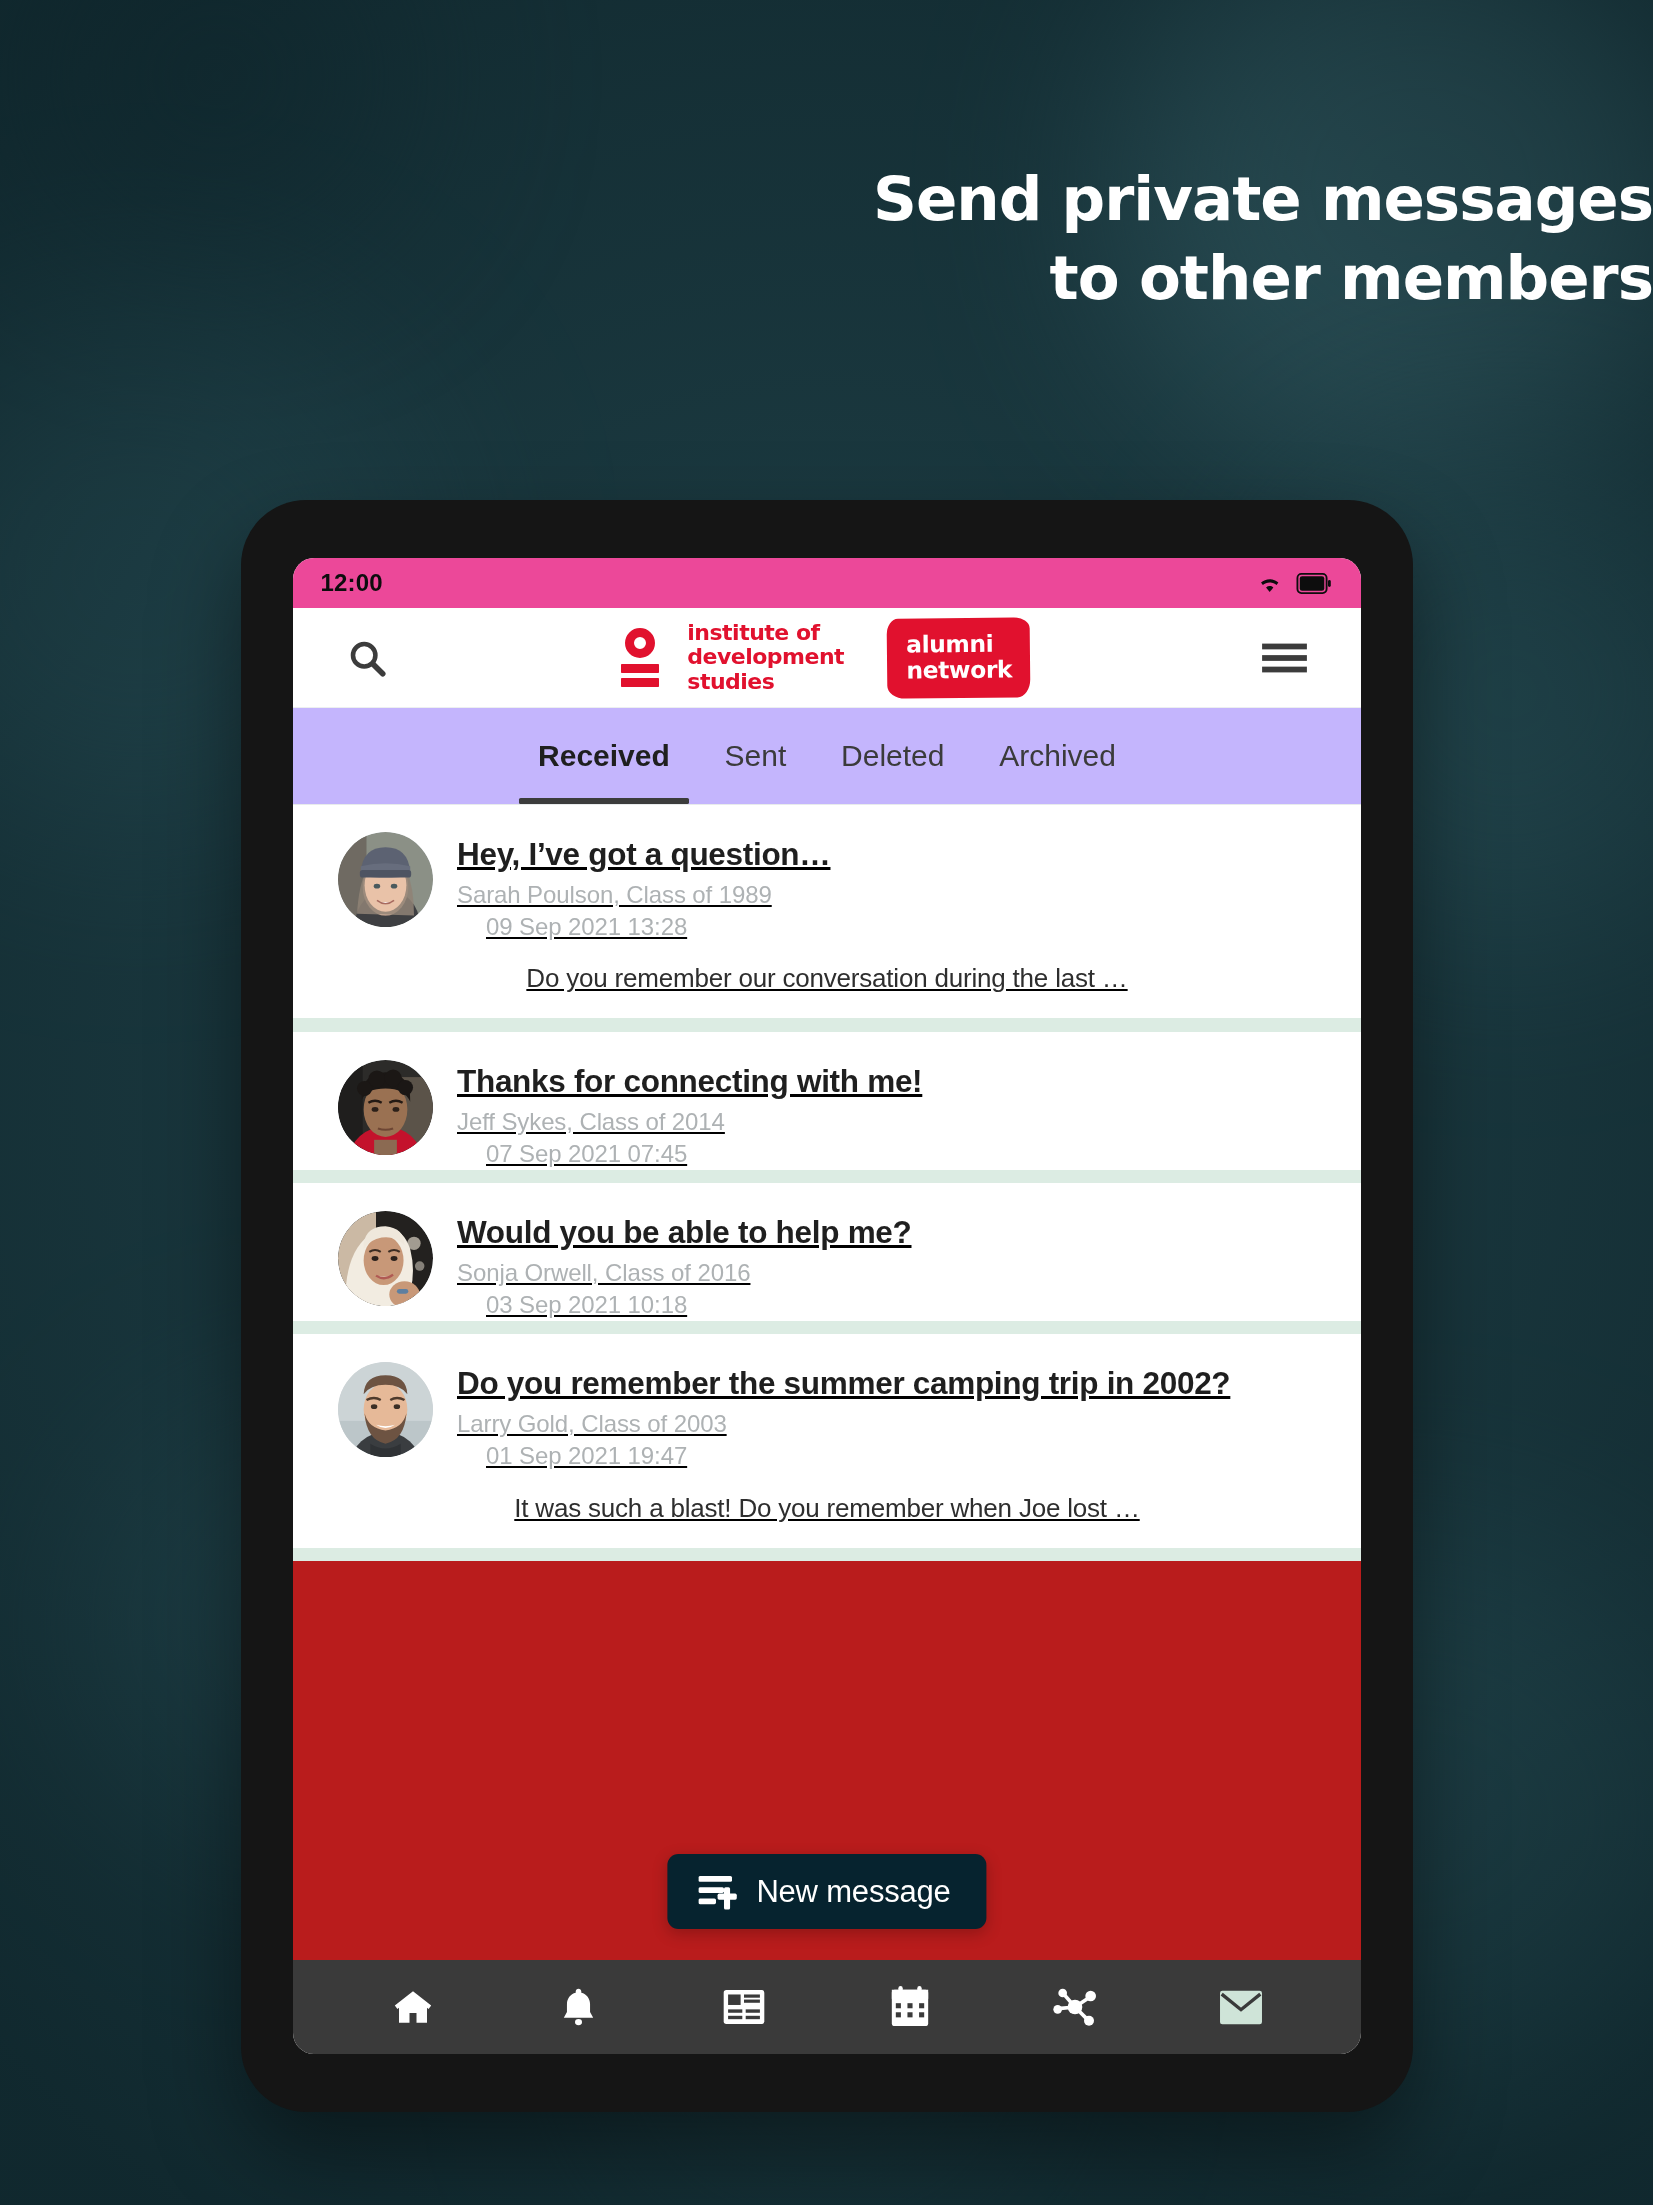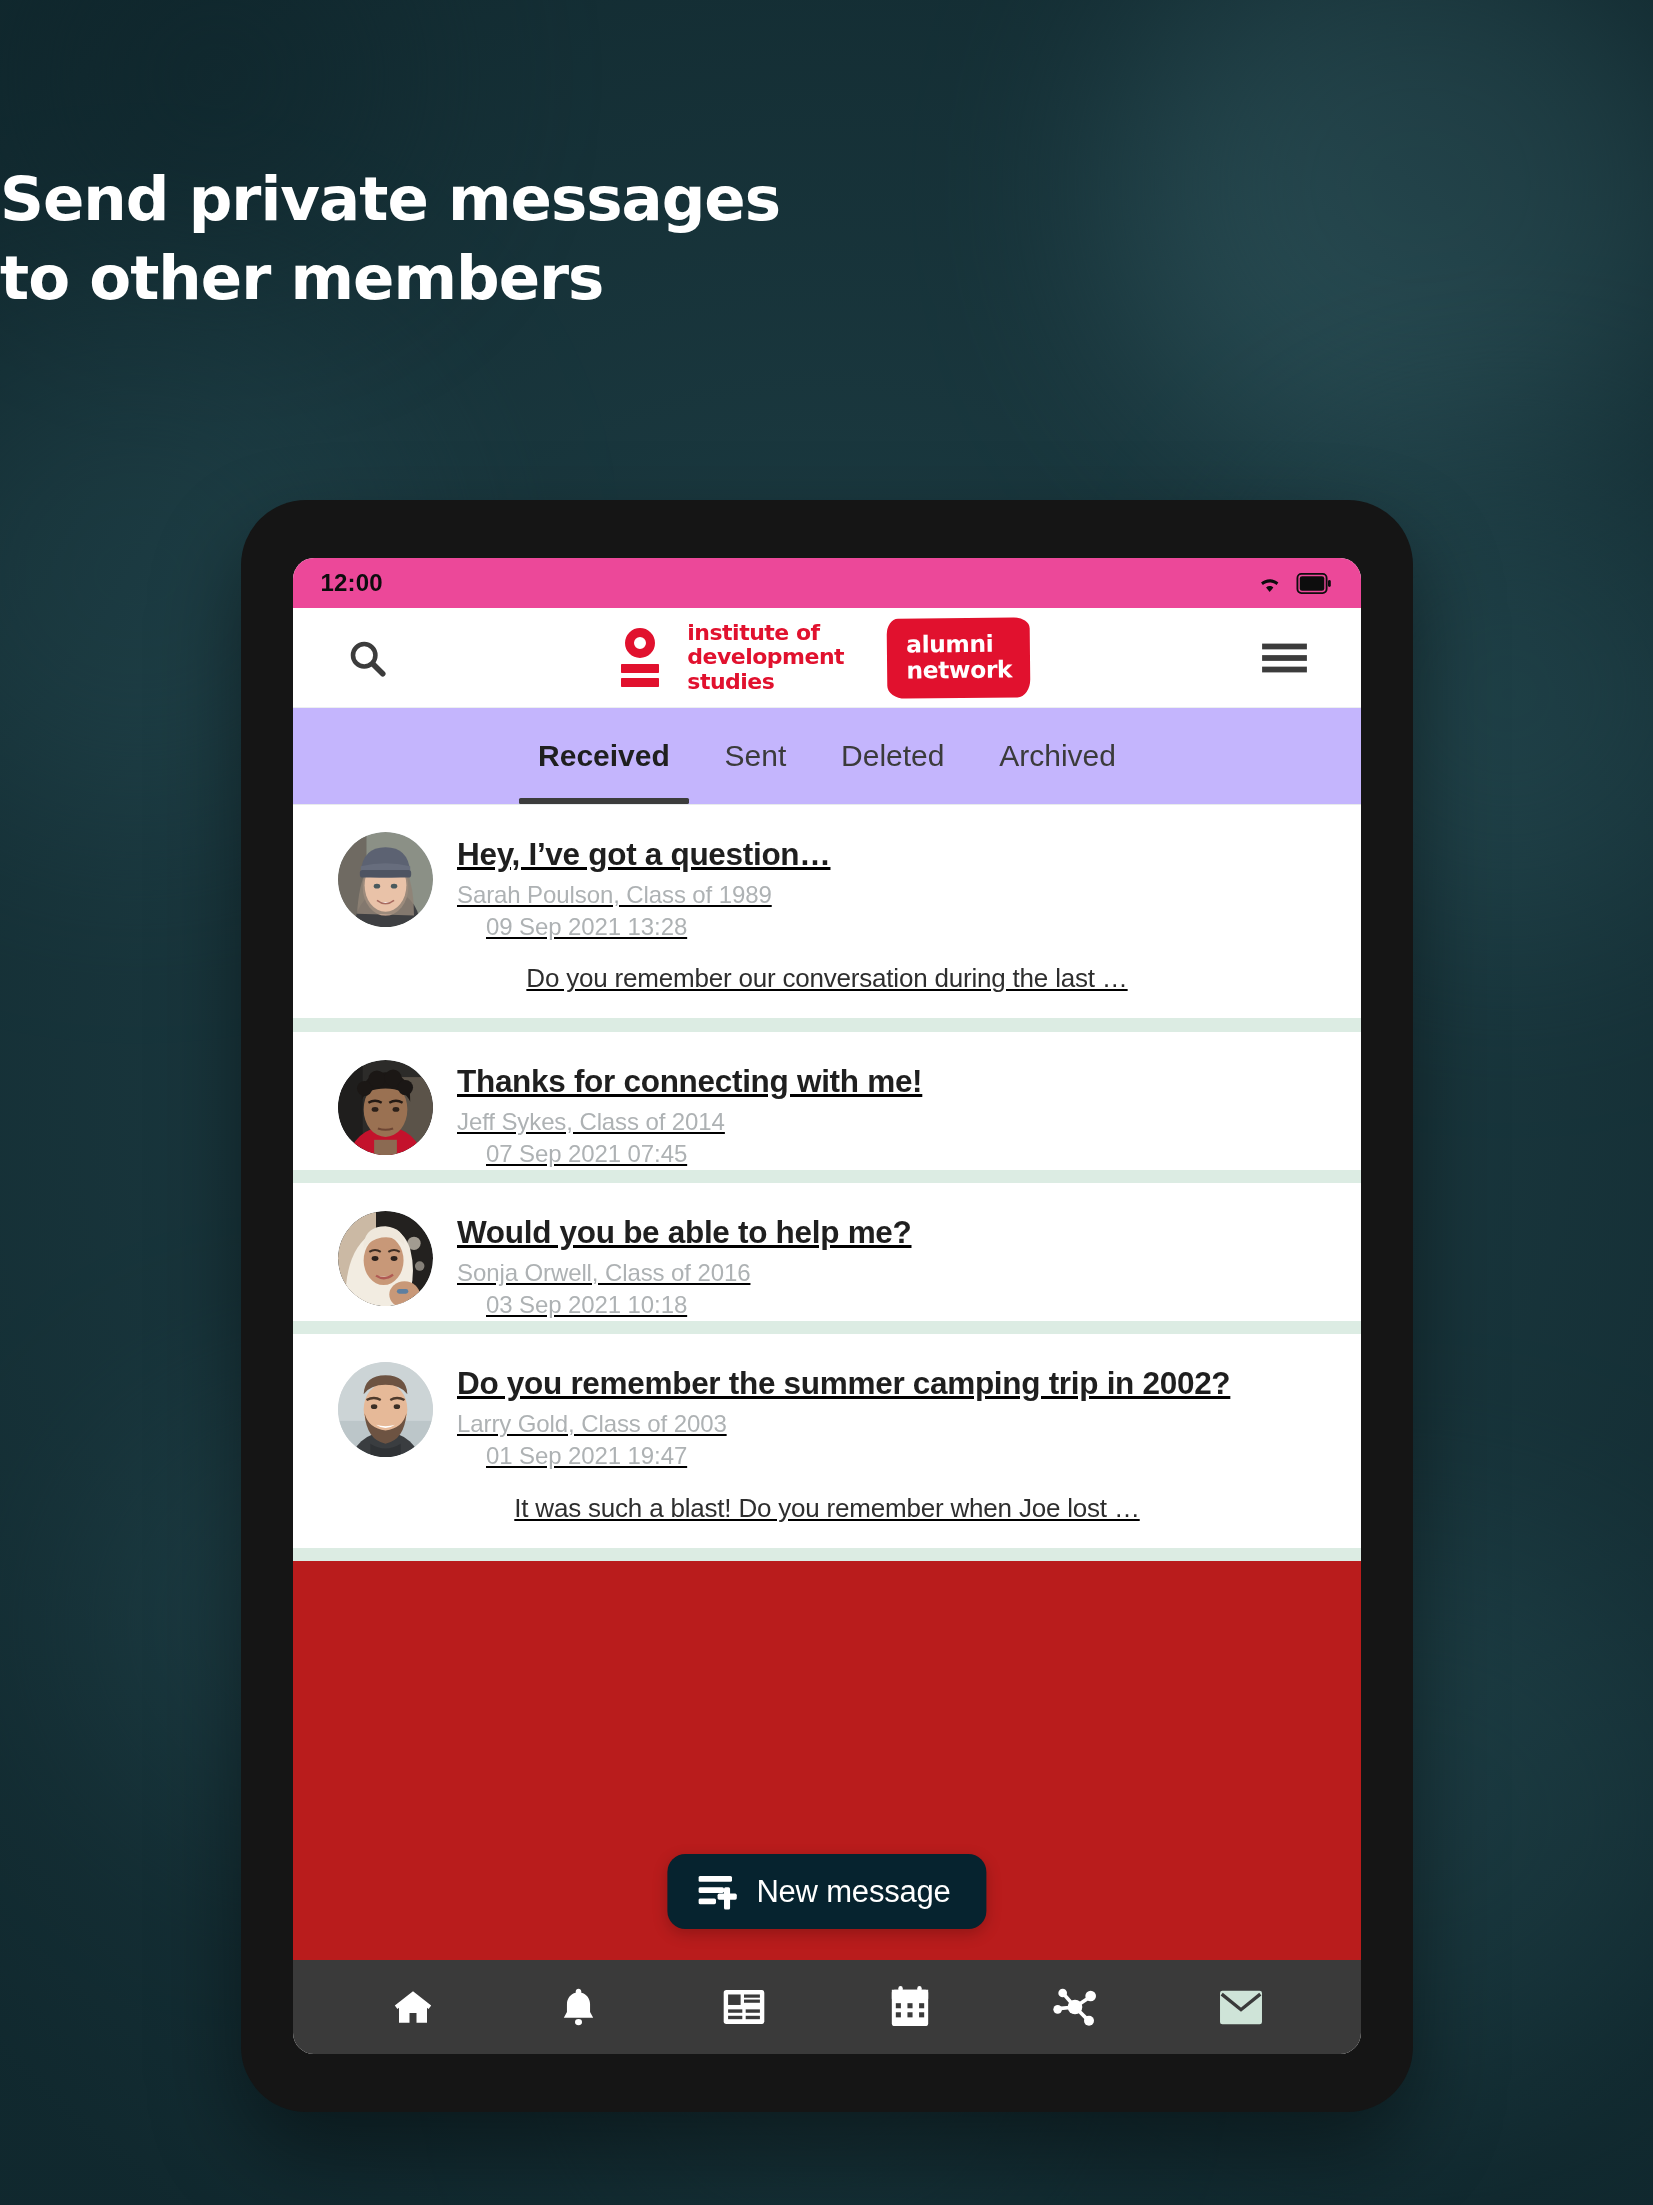--- a/index.html
+++ b/index.html
@@ -19,22 +19,22 @@
   .b3 { width:565px; height:533px; left:-145px; top:307px;   background:#2a525a; opacity:.55; }
   .b4 { width:452px; height:420px; left:97px;  top:1413px;  background:#2b545c; opacity:.5; }
   .b5 { width:662px; height:565px; left:1066px; top:1534px;  background:#2e5a62; opacity:.5; }
   .b6 { width:420px; height:387px; left:613px;  top:1840px;  background:#24474e; opacity:.55; }
   .b7 { width:371px; height:347px; left:32px;   top:-97px;  background:#17333a; opacity:.8; }
   .vig { position:absolute; inset:0;
          background:radial-gradient(ellipse 75% 62% at 50% 48%, rgba(0,0,0,0) 30%, rgba(7,25,30,.55) 100%); }
 
   
   #headline {
-    position:absolute; left:0; right:14px; top:159px;
-    text-align:left; color:#ffffff;
+    position:absolute; left:0; right:0; top:159px;
+    text-align:right; color:#ffffff;
     font-family:"DejaVu Sans", sans-serif;
     font-weight:bold;
     font-size:61px; line-height:1.3;
     letter-spacing:-1px;
     z-index:5;
   }
   #headline .l { display:block; }
 
   
   #device {
@@ -135,21 +135,21 @@
     white-space:nowrap; overflow:hidden;
   }
   .sep { height:13.7px; background:#dcece3; }
 
   
   #newmsg {
     position:absolute; left:50%; transform:translateX(-50%);
     bottom:31px;
     display:flex; align-items:center; gap:18px;
     background:#06232f; color:#fff;
-    border-radius:18px;
+    border-radius:11px;
     padding:19.4px 36px 19.4px 31px;
     font-size:31px; letter-spacing:-0.2px;
     box-shadow:0 4.8px 14.5px rgba(0,0,0,.22);
     cursor:pointer; z-index:9;
   }
 
   
   #bottomnav {
     flex:0 0 94px;
     background:#3a3a3a;

